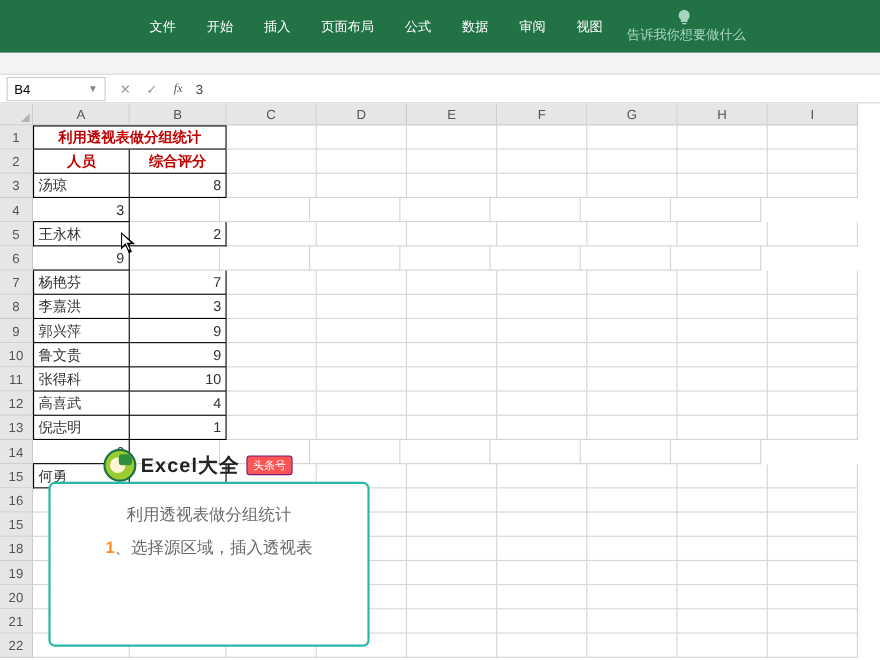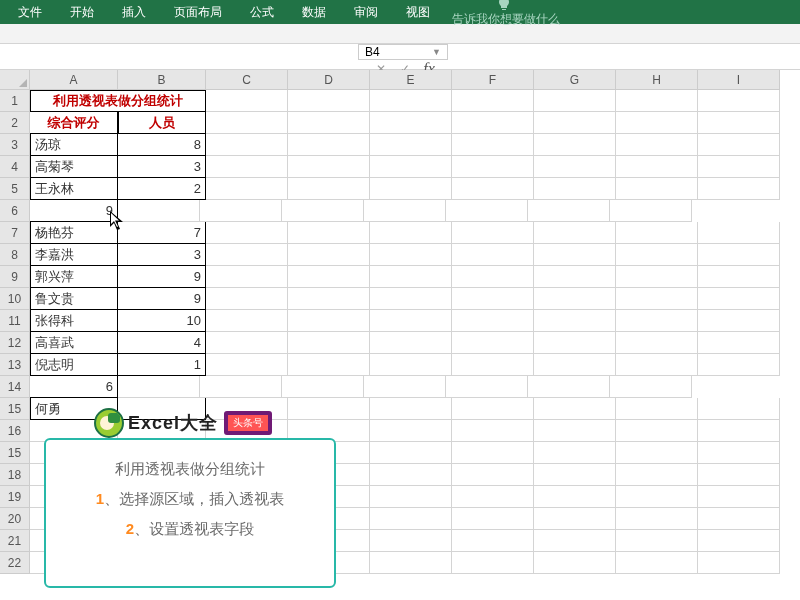--- a/index.html
+++ b/index.html
@@ -1,27 +1,27 @@
 <!DOCTYPE html>
 <html><head>
 <meta charset="utf-8">
 <style>
 * { margin: 0; padding: 0; box-sizing: border-box; }
 body { font-family: "Microsoft YaHei", sans-serif; font-size: 12px; background: #fff; width: 800px; height: 600px; overflow: hidden; user-select: none; }
-.ribbon { background: #217346; height: 24px; display: flex; align-items: center; padding: 0 4px; }
+.ribbon { background: #217346; height: 48px; display: flex; align-items: center; padding: 0 4px; justify-content: center; }
 .ribbon-tab { color: #fff; padding: 8px 14px; font-size: 12px; cursor: pointer; }
 .tell-me { display: flex; align-items: center; color: #a8d5c0; margin-left: 8px; flex-direction: column; }
 .tell-me svg { margin-right: 4px; }
 .ribbon-gap { height: 20px; background: #f3f3f3; border-bottom: 1px solid #d4d4d4; }
-.fbar { height: 26px; background: #fff; display: flex; align-items: center; border-bottom: 1px solid #d4d4d4; flex-direction: column; }
+.fbar { height: 26px; background: #fff; display: flex; align-items: center; border-bottom: 1px solid #d4d4d4; }
 .namebox { width: 90px; height: 22px; border: 1px solid #ccc; margin-left: 6px; padding: 0 6px; display: flex; align-items: center; justify-content: space-between; background: #fff; }
 .namebox-arrow { color: #888; font-size: 9px; }
 .fbtns { display: flex; align-items: center; margin-left: 10px; gap: 8px; }
 .fbtn { color: #999; width: 16px; text-align: center; }
-.fbtn.fx { font-style: italic; color: #555; font-family: serif; font-size: 16px; }
+.fbtn.fx { font-style: italic; color: #555; font-family: serif; font-size: 11px; }
 .finput { flex: 1; padding: 0 8px; font-size: 12px; color: #444; }
 .sheet { display: flex; }
 .rowheads { display: flex; flex-direction: column; }
 .corner { width: 30px; height: 20px; background: #e6e6e6; border-right: 1px solid #ccc; border-bottom: 1px solid #ccc; position: relative; }
 .corner::after { content:""; position:absolute; right:2px; bottom:2px; border-style:solid; border-width:0 0 8px 8px; border-color:transparent transparent #b4b4b4 transparent; }
 .rh { width: 30px; height: 22px; background: #e6e6e6; border-right: 1px solid #ccc; border-bottom: 1px solid #ccc; display:flex; align-items:center; justify-content:center; color:#555; font-size:12px; }
 .colheads { display: flex; }
 .ch { height: 20px; background: #e6e6e6; border-right: 1px solid #ccc; border-bottom: 1px solid #ccc; display:flex; align-items:center; justify-content:center; color:#555; font-size:12px; }
 .ch.ca { width: 88px; } .ch.cb { width: 88px; } .ch.cx { width: 82px; }
 .gridbody { display:flex; flex-direction:column; }
@@ -29,21 +29,21 @@
 .cell { height:22px; border-right:1px solid #d4d4d4; border-bottom:1px solid #d4d4d4; display:flex; align-items:center; padding:0 4px; font-size:13px; color:#333; }
 .ca { width:88px; } .cb { width:88px; } .cx { width:82px; }
 .b-top { border-top:1px solid #000; } .b-left { border-left:1px solid #000; } .b-right { border-right:1px solid #000; } .b-bottom { border-bottom:1px solid #000; }
 .title-merged { width:176px; justify-content:center; font-weight:bold; color:#c00000; font-size:13px; }
 .hdr { justify-content:center; font-weight:bold; color:#c00000; }
 .num { justify-content:flex-end; }
 .cursor { position:absolute; left:110px; top:211px; pointer-events:none; }
 .overlay { position:absolute; left:44px; top:438px; width:292px; height:150px; background:#fff; border:2px solid #28b8a8; border-radius:6px; padding:14px 16px; color:#6a6a6a; font-size:15px; line-height:30px; text-align:center; }
 .brand { position:absolute; left:94px; top:408px; display:flex; align-items:center;justify-content:flex-end; }
 .brand-text { font-size:18px; font-weight:bold; color:#222; margin-left:4px; letter-spacing:1px; }
-.badge { margin-left:6px; background:#ff5454; color:#fff; font-size:10px; padding:1px 5px; border-radius:3px; border:4px solid #701a75; }
+.badge { margin-left:6px; background:#ff5454; color:#fff; font-size:10px; padding:1px 5px; border-radius:3px; border:1px solid #701a75; }
 .logo { width:30px; height:30px; border-radius:50%; background:#9acd32; border:2px solid #1d7044; position:relative; overflow:hidden; }
 .logo::before { content:""; position:absolute; left:4px; top:6px; width:14px; height:14px; background:#fff4d6; border-radius:50%; }
 .logo::after { content:""; position:absolute; right:2px; top:3px; width:12px; height:10px; background:#2f8f3f; border-radius:3px; }
 .step-num { color:#ff8a1f; font-weight:bold; }
 </style>
 </head>
 <body>
 
 <div class="ribbon">
   <div class="ribbon-tab">文件</div>
@@ -121,43 +121,42 @@
           <div class="cell title-merged b-top b-left b-right b-bottom">利用透视表做分组统计</div>
           <div class="cell cx"></div>
           <div class="cell cx"></div>
           <div class="cell cx"></div>
           <div class="cell cx"></div>
           <div class="cell cx"></div>
           <div class="cell cx"></div>
           <div class="cell cx"></div>
         </div>
         <div class="row">
+          <div class="cell ca hdr b-left b-right b-bottom">人员</div>
           <div class="cell cb hdr b-right b-bottom">综合评分</div>
-          <div class="cell ca hdr b-left b-right b-bottom">人员</div>
           <div class="cell cx"></div>
           <div class="cell cx"></div>
           <div class="cell cx"></div>
           <div class="cell cx"></div>
           <div class="cell cx"></div>
           <div class="cell cx"></div>
           <div class="cell cx"></div>
         </div>
         <div class="row">
           <div class="cell ca b-left b-right b-bottom">汤琼</div>
           <div class="cell cb num b-right b-bottom">8</div>
           <div class="cell cx"></div>
           <div class="cell cx"></div>
           <div class="cell cx"></div>
           <div class="cell cx"></div>
           <div class="cell cx"></div>
           <div class="cell cx"></div>
           <div class="cell cx"></div>
         </div>
         <div class="row">
-          <div class="cell ca b-left b-right b-bottom">高菊琴</div>
           <div class="cell cb num b-right b-bottom">3</div>
           <div class="cell cx"></div>
           <div class="cell cx"></div>
           <div class="cell cx"></div>
           <div class="cell cx"></div>
           <div class="cell cx"></div>
           <div class="cell cx"></div>
           <div class="cell cx"></div>
         </div>
         <div class="row">
@@ -367,14 +366,13 @@
 
 <div class="brand">
   <div class="logo"></div>
   <span class="brand-text">Excel大全</span>
   <span class="badge">头条号</span>
 </div>
 
 <div class="overlay">
   <div>利用透视表做分组统计</div>
   <div><span class="step-num">1</span><span>、选择源区域，插入透视表</span></div>
-  <div><span class="step-num">2</span><span>、设置透视表字段</span></div>
 </div>
 
 </body></html>

